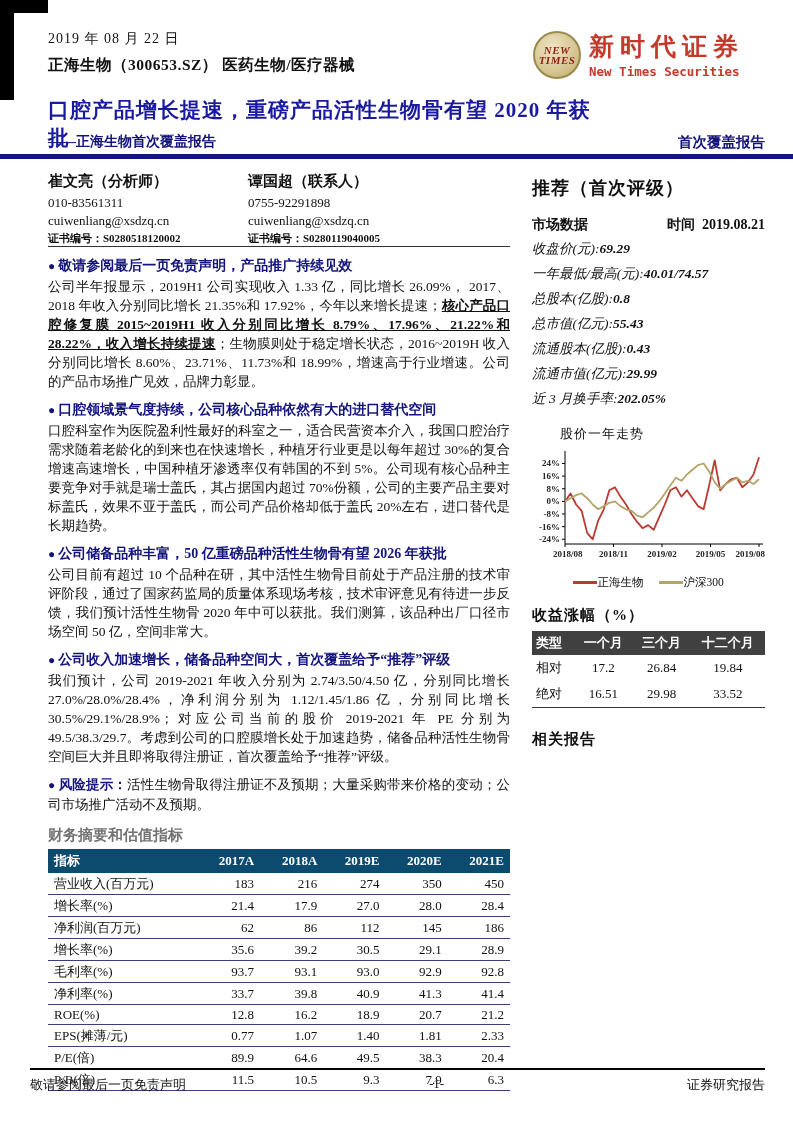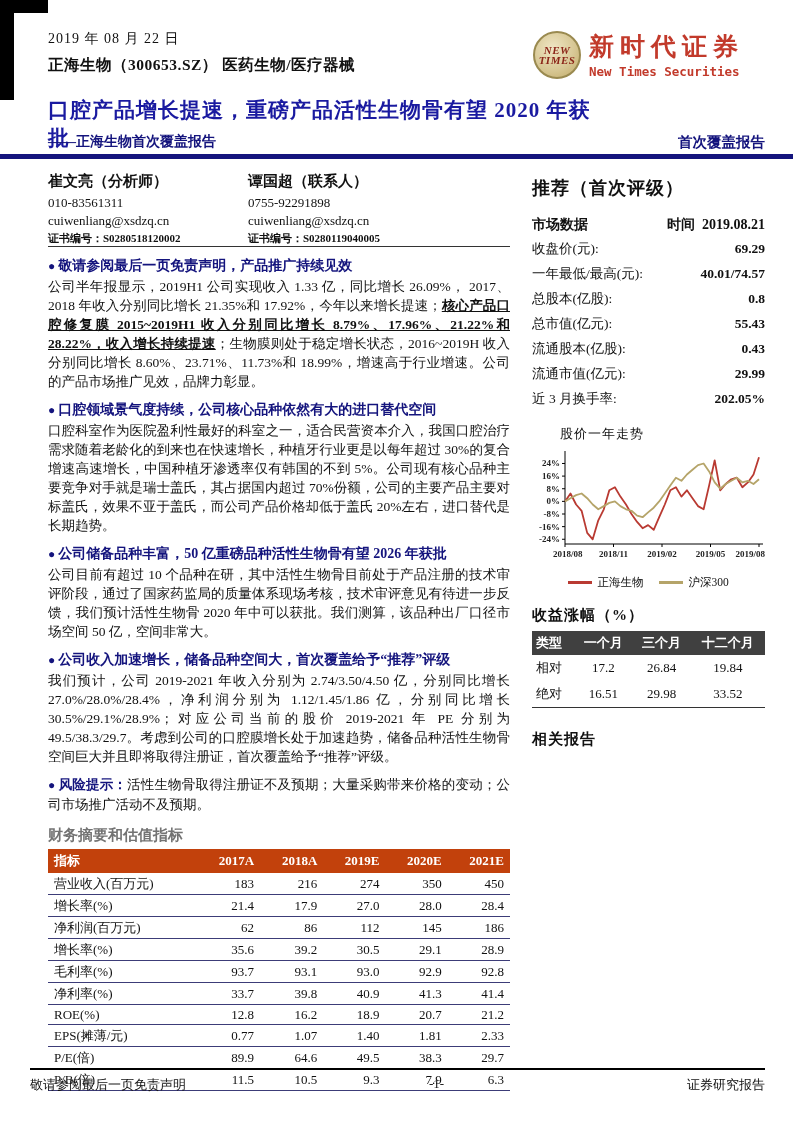--- a/index.html
+++ b/index.html
@@ -39,36 +39,36 @@
   .sec-head { font-size:14px; font-weight:bold; color:#14147d; line-height:20px; }
   .sec-head::before { content:"● "; font-size:12px; }
   .sec-body { font-size:13.5px; line-height:19px; text-align:justify; margin-top:1px; }
   .bold-ul { font-weight:bold; text-decoration:underline; }
   .risk-label { font-weight:bold; color:#14147d; }
   .risk-label::before { content:"● "; font-size:12px; }
 
   .fin-title { margin-top:12px; font-size:15px; font-weight:bold; color:#737373; }
   table { border-collapse:collapse; }
   .fin-table { width:100%; margin-top:4px; font-size:13px; }
-  .fin-table th { background:#c2410c; color:#fff; font-weight:bold; padding:3px 6px; text-align:right; }
+  .fin-table th { background:#0c4a6e; color:#fff; font-weight:bold; padding:3px 6px; text-align:right; }
   .fin-table th.c0 { text-align:left; }
   .fin-table td { padding:1.5px 6px; text-align:right; border-bottom:1px solid #3c3c78; }
   .fin-table td.c0 { text-align:left; }
 
   
   .rightcol { position:absolute; left:532px; top:176px; width:233px; }
   .rating { font-size:18px; font-weight:bold; letter-spacing:1px; }
   .md-head { display:flex; justify-content:space-between; font-size:14px; font-weight:bold; margin-top:16px; }
   .md-rows { margin-top:2px; }
-  .mrow { display:flex; justify-content:space-between; font-size:13.5px; line-height:25px; }
+  .mrow { display:flex; font-size:13.5px; line-height:25px;font-style:italic; }
   .mv { font-weight:bold; }
   .chart-title { font-size:13px; font-weight:normal; margin-top:14px; letter-spacing:1px;margin-left:28px; }
   .chart-wrap { margin-top:6px; }
   .legend { display:flex; justify-content:center; gap:16px; margin-top:2px; }
-  .leg-item { display:flex; align-items:center; gap:5px; font-size:11.5px; }
+  .leg-item { display:flex; align-items:center; font-size:11.5px; }
   .leg-line { width:24px; height:3px; }
   .ret-title { font-size:15px; font-weight:bold; margin-top:16px; letter-spacing:1px; }
   .ret-table { width:100%; margin-top:6px; font-size:13px; border-bottom:1.5px solid #333; }
   .ret-table th { background:#404040; color:#fff; font-weight:bold; padding:3px 4px; text-align:center; }
   .ret-table th.c0 { text-align:left; }
   .ret-table td { padding:4px 4px; text-align:center; }
   .ret-table td.c0 { text-align:left; }
   .related-title { font-size:15px; font-weight:bold; margin-top:22px; letter-spacing:1px; }
 
   
@@ -221,21 +221,21 @@
             <td>1.40</td>
             <td>1.81</td>
             <td>2.33</td>
           </tr>
           <tr>
             <td class="c0">P/E(倍)</td>
             <td>89.9</td>
             <td>64.6</td>
             <td>49.5</td>
             <td>38.3</td>
-            <td>29.7</td>
+            <td>20.4</td>
           </tr>
           <tr>
             <td class="c0">P/B(倍)</td>
             <td>11.5</td>
             <td>10.5</td>
             <td>9.3</td>
             <td>7.9</td>
             <td>6.3</td>
           </tr>
         </tbody>

